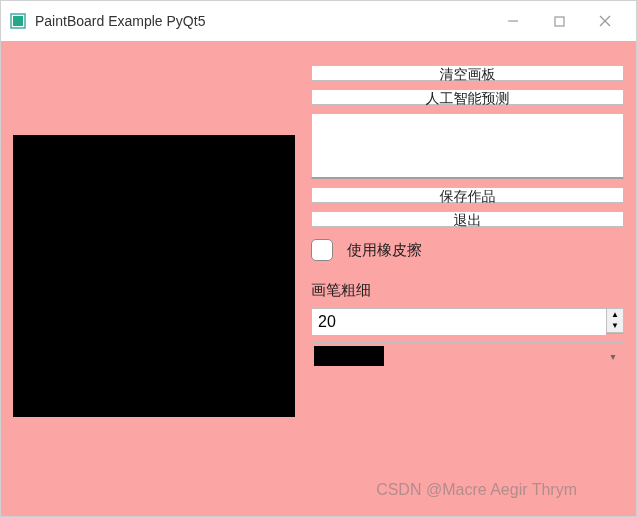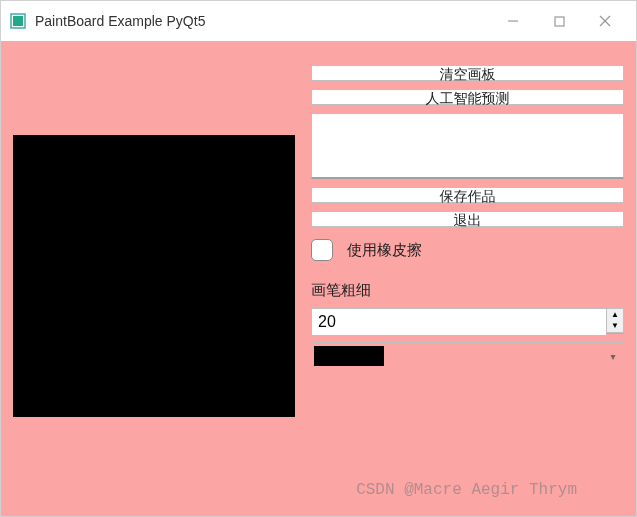--- a/index.html
+++ b/index.html
@@ -167,21 +167,21 @@
       justify-content: center;
       font-size: 10px;
       color: #666;
     }
     .watermark {
       position: absolute;
       bottom: 18px;
       right: 60px;
       color: rgba(120,120,120,0.55);
       font-size: 16px;
-      font-family: Liberation Mono, monospace;
+      font-family: Liberation Sans, sans-serif;
       pointer-events: none;
     }
   </style>
 </head>
 <body>
 
 <div class="window">
   <div class="titlebar">
     <span class="app-icon">
       <svg width="16" height="16" viewBox="0 0 16 16">

